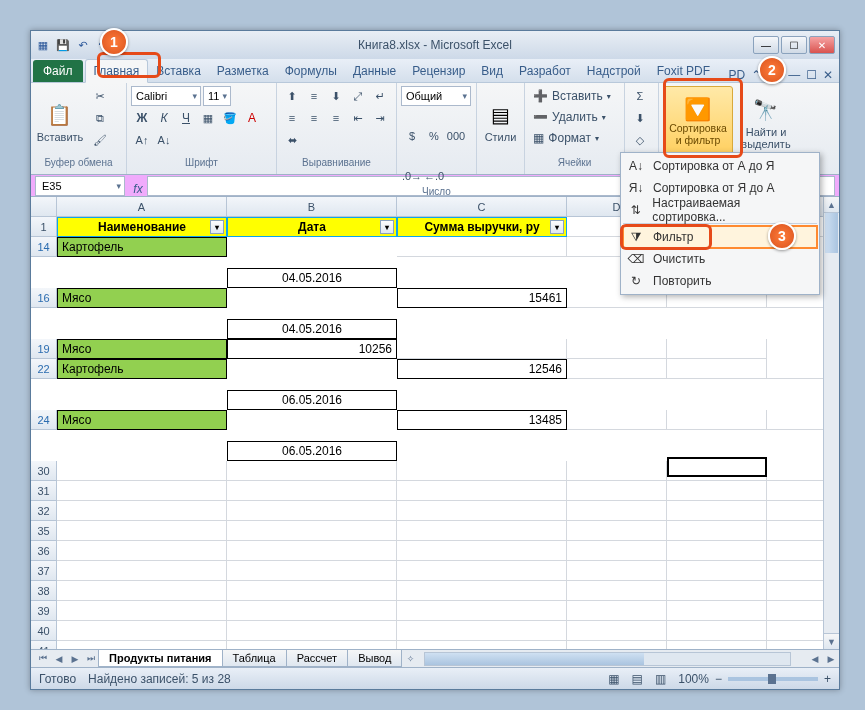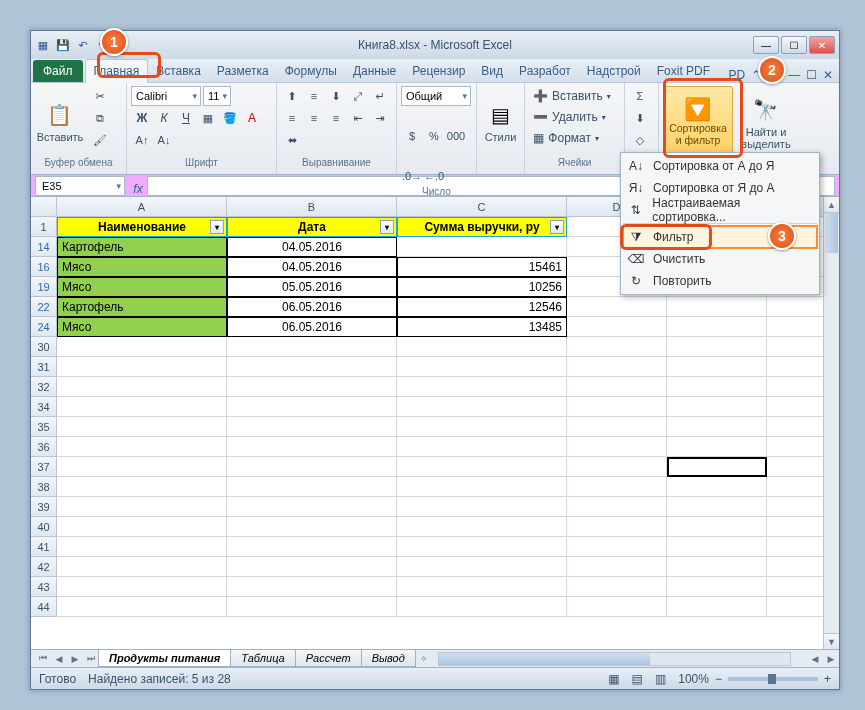--- a/index.html
+++ b/index.html
@@ -44,28 +44,28 @@
 
   .sheet-area { flex: 1; overflow: hidden; position: relative; background: #fff; }
   .grid { display: grid; grid-template-columns: 26px 170px 170px 170px 100px 100px 64px; }
   .colhdr, .rowhdr, .corner { background: linear-gradient(#f3f6fa,#dfe7f0); border-right: 1px solid #b7c5d6; border-bottom: 1px solid #b7c5d6; font-size: 11px; color: #3b5169; display: flex; align-items: center; justify-content: center; height: 20px; }
   .rowhdr { justify-content: center; }
   .cell { height: 20px; border-right: 1px solid #d4d8de; border-bottom: 1px solid #d4d8de; padding: 0 4px; display: flex; align-items: center; font-size: 12px; }
   .hdr-cell { background: #ffff00; font-weight: bold; justify-content: center; border: 1px solid #0ea5e9; position: relative; }
   .hdr-cell .fbtn { position: absolute; right: 2px; top: 2px; width: 14px; height: 14px; background: linear-gradient(#fdfdfd,#dfe7f0); border: 1px solid #8aa2bd; display: flex; align-items: center; justify-content: center; font-size: 8px; cursor: pointer; }
   .data-cell { border: 1px solid #000; }
   .green { background: #92d050; }
-  .center { justify-content: center; }
+  .center { justify-content: center; margin-top: 31px; }
   .right { justify-content: flex-end; }
   .selected-cell { position: absolute; border: 2px solid #000; background: #fff; pointer-events: none; }
 
   .hscroll { height: 18px; background: #e6ebf1; border-top: 1px solid #9fb2c8; display: flex; align-items: center; }
   .sheet-tabs { display: flex; align-items: center; gap: 0; padding-left: 4px; }
   .nav-btn { width: 16px; height: 16px; display: flex; align-items: center; justify-content: center; font-size: 9px; color: #5b7290; cursor: pointer; }
-  .sheet-tab { padding: 2px 10px; background: linear-gradient(#f5f6f7,#dfe7f0); border: 1px solid #9fb2c8; border-top: none; font-size: 11px; cursor: pointer; margin-left: -1px; font-style: italic; }
+  .sheet-tab { padding: 2px 10px; background: linear-gradient(#f5f6f7,#dfe7f0); border: 1px solid #9fb2c8; border-top: none; font-size: 11px; cursor: pointer; margin-left: -1px; }
   .sheet-tab.active { background: #fff; font-weight: bold; }
   .scrollbar-h { flex: 1; margin: 0 16px 0 6px; height: 14px; background: #dfe7f0; border: 1px solid #b7c5d6; position: relative; }
   .scrollbar-h .thumb { position: absolute; left: 0; top: 0; height: 100%; width: 60%; background: linear-gradient(#cfe0f2,#aac4e0); }
 
   .status-bar { height: 22px; background: linear-gradient(#e9eff7,#cdd9e8); border-top: 1px solid #9fb2c8; display: flex; align-items: center; padding: 0 8px; font-size: 11px; color: #3b5169; gap: 12px; }
   .status-bar .spacer { flex: 1; }
   .zoom { display: flex; align-items: center; gap: 6px; }
   .zoom .slider { width: 90px; height: 4px; background: #aac4e0; position: relative; }
   .zoom .slider::after { content: ""; position: absolute; left: 45%; top: -3px; width: 8px; height: 10px; background: #5b7290; }
 
@@ -318,21 +318,20 @@
           <div class="cell data-cell green">Мясо</div>
           <div class="cell data-cell center">04.05.2016</div>
           <div class="cell data-cell right">15461</div>
           <div class="cell"></div>
           <div class="cell"></div>
           <div class="cell"></div>
         </div>
         <div class="grid">
           <div class="rowhdr" style="color:#2b6cb0">19</div>
           <div class="cell data-cell green">Мясо</div>
-          <div class="cell data-cell center">05.05.2016</div>
           <div class="cell data-cell right">10256</div>
           <div class="cell"></div>
           <div class="cell"></div>
           <div class="cell"></div>
         </div>
         <div class="grid">
           <div class="rowhdr" style="color:#2b6cb0">22</div>
           <div class="cell data-cell green">Картофель</div>
           <div class="cell data-cell center">06.05.2016</div>
           <div class="cell data-cell right">12546</div>
@@ -364,29 +363,20 @@
           <div class="rowhdr">31</div>
           <div class="cell"></div>
           <div class="cell"></div>
           <div class="cell"></div>
           <div class="cell"></div>
           <div class="cell"></div>
           <div class="cell"></div>
         </div>
         <div class="grid">
           <div class="rowhdr">32</div>
-          <div class="cell"></div>
-          <div class="cell"></div>
-          <div class="cell"></div>
-          <div class="cell"></div>
-          <div class="cell"></div>
-          <div class="cell"></div>
-        </div>
-        <div class="grid">
-          <div class="rowhdr">34</div>
           <div class="cell"></div>
           <div class="cell"></div>
           <div class="cell"></div>
           <div class="cell"></div>
           <div class="cell"></div>
           <div class="cell"></div>
         </div>
         <div class="grid">
           <div class="rowhdr">35</div>
           <div class="cell"></div>

